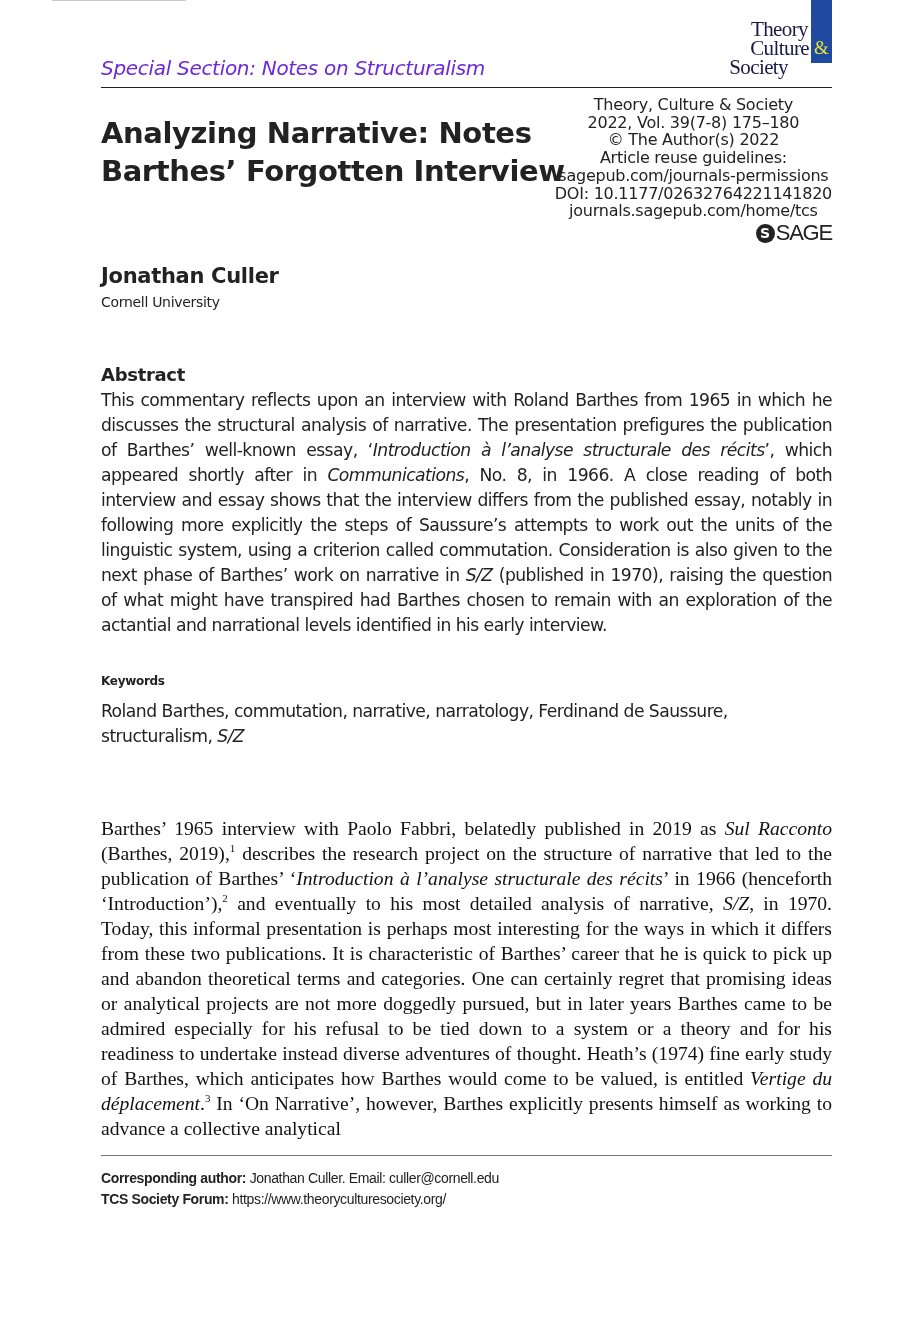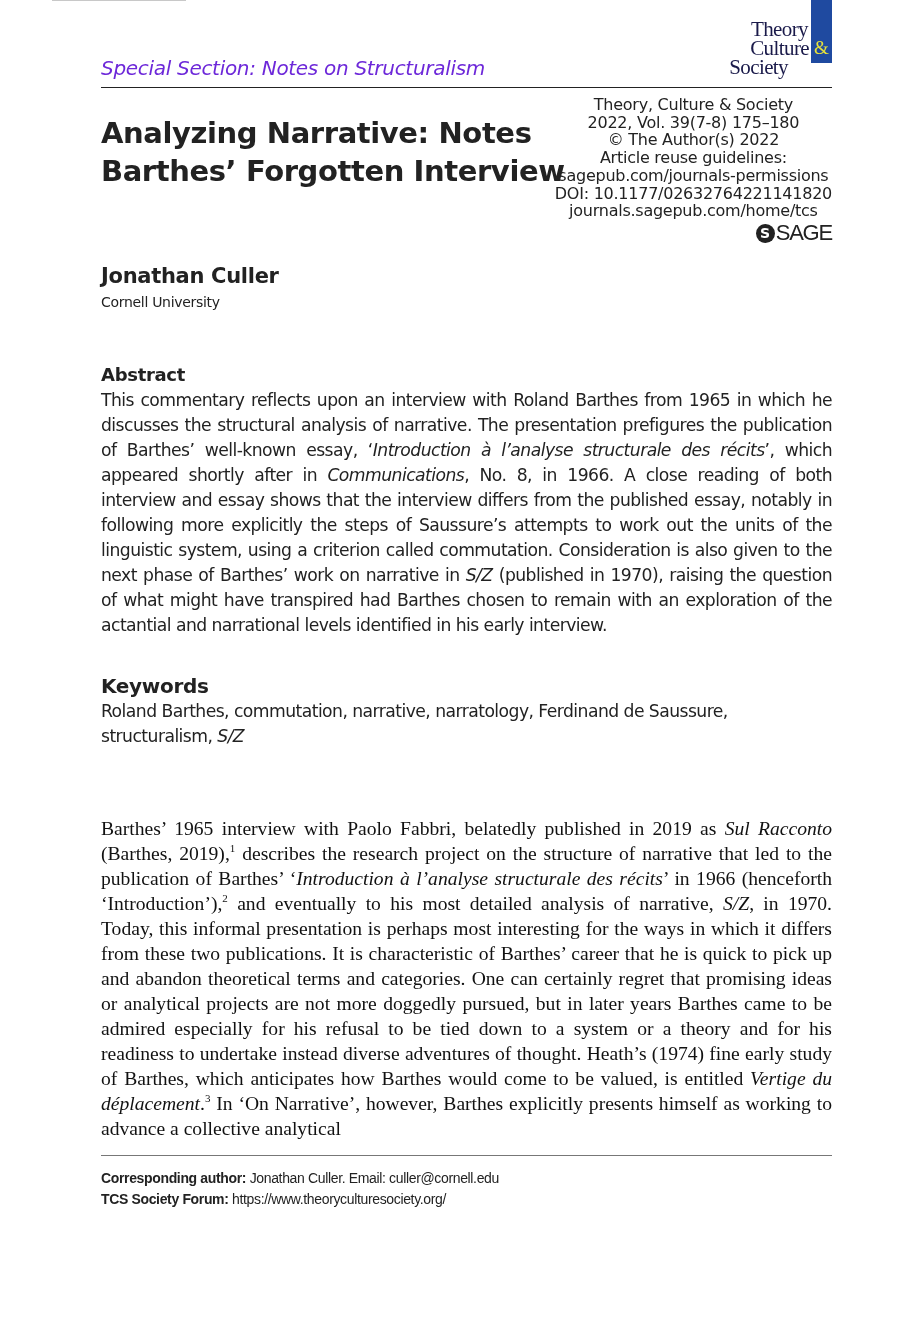--- a/index.html
+++ b/index.html
@@ -22,21 +22,21 @@
   .meta div { white-space: nowrap; }
   .sage { position: absolute; right: 89px; top: 222px; display: flex; align-items: center; gap: 1px; }
   .sage-s { width: 19px; height: 19px; border-radius: 50%; background: #222; color: #fff; font-family: "DejaVu Sans", sans-serif; font-weight: bold; font-size: 14px; line-height: 19px; text-align: center; }
   .sage-text { font-family: "Liberation Sans", sans-serif; font-size: 22px; letter-spacing: -1.2px; color: #222; line-height: 22px; }
 
   .author { position: absolute; left: 101px; top: 264px; font-family: "DejaVu Sans", sans-serif; font-weight: bold; font-size: 21px; color: #222; letter-spacing: -0.3px; }
   .affil { position: absolute; left: 101px; top: 294px; font-family: "DejaVu Sans", sans-serif; font-size: 14px; color: #222; letter-spacing: -0.3px; }
 
   .abs-head { position: absolute; left: 101px; top: 364px; font-family: "DejaVu Sans", sans-serif; font-weight: bold; font-size: 18px; color: #222; letter-spacing: -0.3px; }
   .abs-body { position: absolute; left: 101px; top: 388px; width: 731px; font-family: "DejaVu Sans", sans-serif; font-size: 17.2px; line-height: 25px; text-align: justify; color: #222; letter-spacing: -0.55px; }
-  .kw-head { position: absolute; left: 101px; top: 674px; font-family: "DejaVu Sans", sans-serif; font-weight: bold; font-size: 20px; color: #222; letter-spacing: -0.3px; }
+  .kw-head { position: absolute; left: 101px; top: 674px; font-family: "DejaVu Sans", sans-serif; font-weight: bold; font-size: 12px; color: #222; letter-spacing: -0.3px; }
   .kw-body { position: absolute; left: 101px; top: 699px; width: 700px; font-family: "DejaVu Sans", sans-serif; font-size: 17.2px; line-height: 25px; color: #222; letter-spacing: -0.55px; }
 
   .body-text { position: absolute; left: 101px; top: 798px; width: 731px; font-family: "Liberation Serif", serif; font-size: 19.6px; line-height: 25px; text-align: justify; color: #111; margin-top: 18px; }
   sup { font-size: 11px; line-height: 0; vertical-align: super; }
   i { font-style: italic; }
 
   .foot-rule { position: absolute; left: 101px; top: 1155px; width: 731px; height: 1px; background: #777; }
   .foot { position: absolute; left: 101px; top: 1168px; font-family: Liberation Sans, sans-serif; font-size: 14px; line-height: 21px; color: #222; letter-spacing: -0.35px; }
   .foot b { font-weight: bold; }
 </style>

